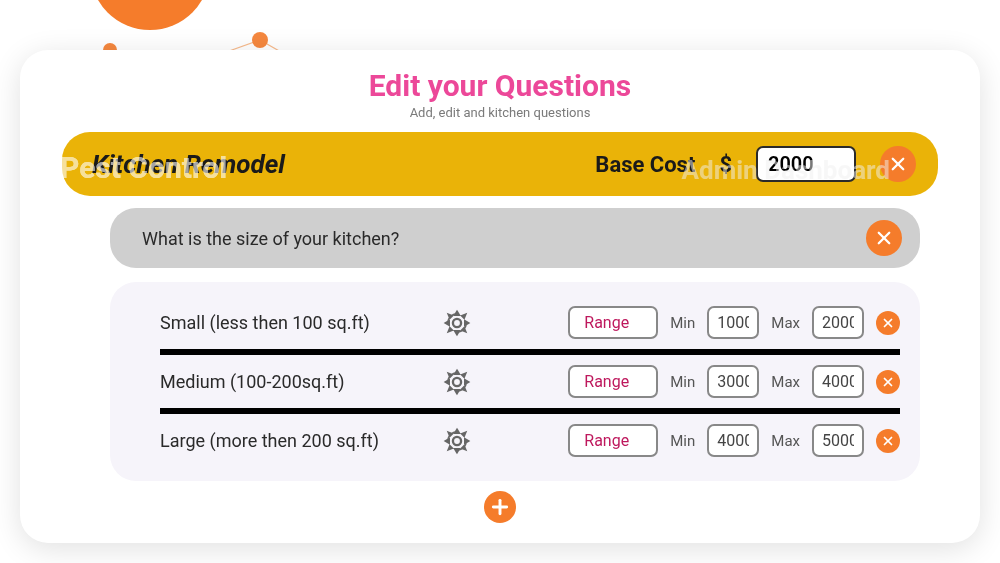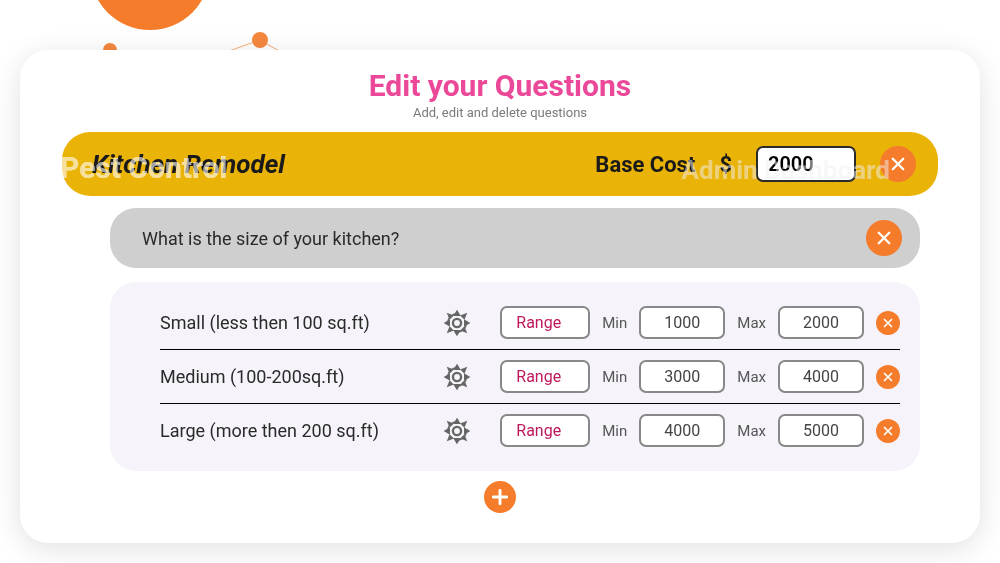--- a/index.html
+++ b/index.html
@@ -167,21 +167,21 @@
       border-radius: 26px;
       padding: 14px 20px 14px 30px;
     }
     .option-row {
       display: flex;
       align-items: center;
       padding: 10px 0;
       gap: 12px;
       margin-left: 20px;
     }
-    .option-row + .option-row { border-top: 1px solid #000000; justify-content: center; }
+    .option-row + .option-row { border-top: 6px solid #000000; justify-content: center; }
     .option-label {
       font-size: 18px;
       color: #2a2a2a;
       flex: 0 0 270px;
     }
     .gear-icon {
       width: 30px;
       height: 30px;
       flex-shrink: 0;
       display: flex;
@@ -205,21 +205,21 @@
     .minmax-label {
       font-size: 15px;
       color: #555;
     }
     .val-input {
       border: 2px solid #888;
       border-radius: 7px;
       padding: 5px 8px;
       font-size: 16px;
       color: #444;
-      width: 86px;
+      width: 52px;
       text-align: center;
       background: #fff;
       font-family: inherit;
     }
     .btn-x-small {
       width: 24px; height: 24px;
       border-radius: 50%;
       background: #F57C2B;
       display: flex;
       align-items: center;
@@ -293,21 +293,21 @@
   <div class="bg-circle c2"></div>
 </div>
 
 <div class="card">
 
   <div class="bg-text-left">Pest Control</div>
   <div class="bg-text-right">Admin Dashboard</div>
 
   <div class="header-block">
     <div class="title">Edit your Questions</div>
-    <div class="subtitle">Add, edit and delete questions</div>
+    <div class="subtitle">Add, edit and kitchen questions</div>
   </div>
 
   <div class="service-row">
     <div class="service-name">Kitchen Remodel</div>
     <div class="service-right">
       <span class="base-cost-label">Base Cost</span>
       <span class="currency">$</span>
       <input class="cost-input" value="2000" style="">
       <div class="btn-x-large">
         <svg viewBox="0 0 24 24" stroke="#fff" stroke-width="3" fill="none" stroke-linecap="round">

